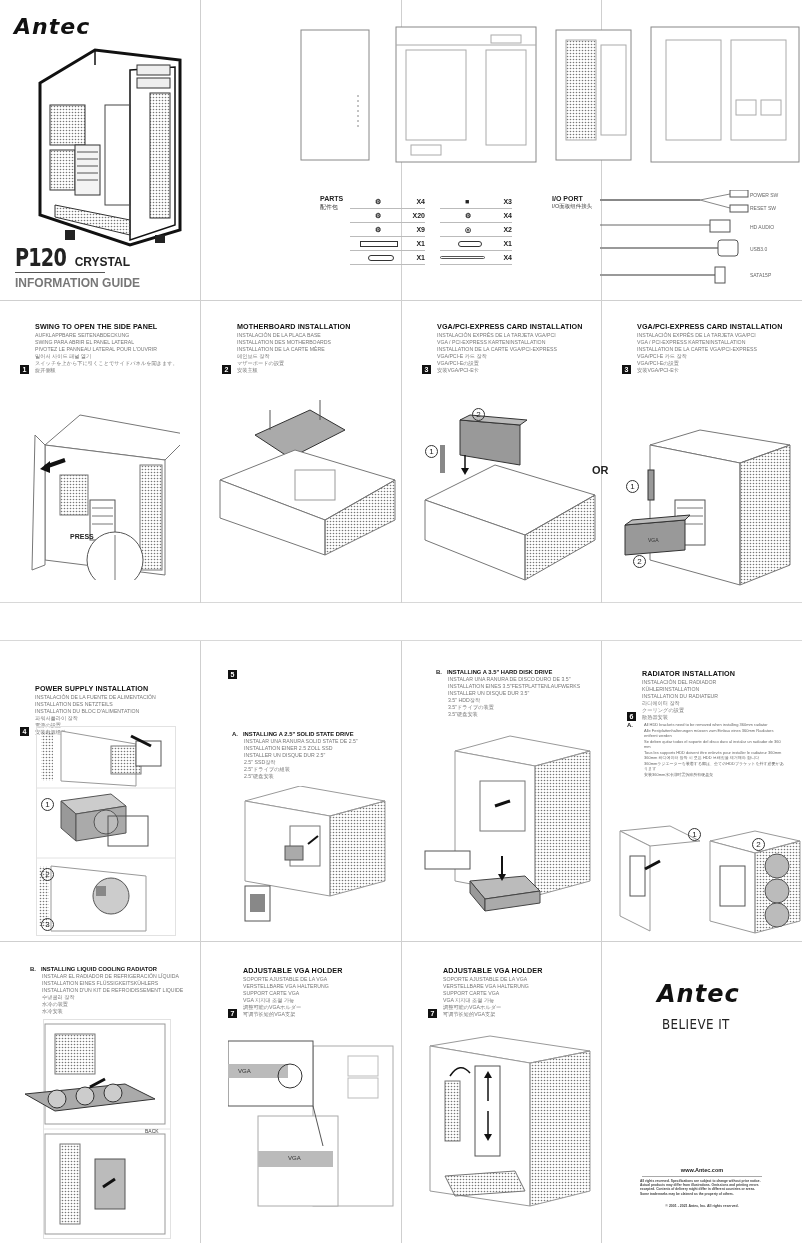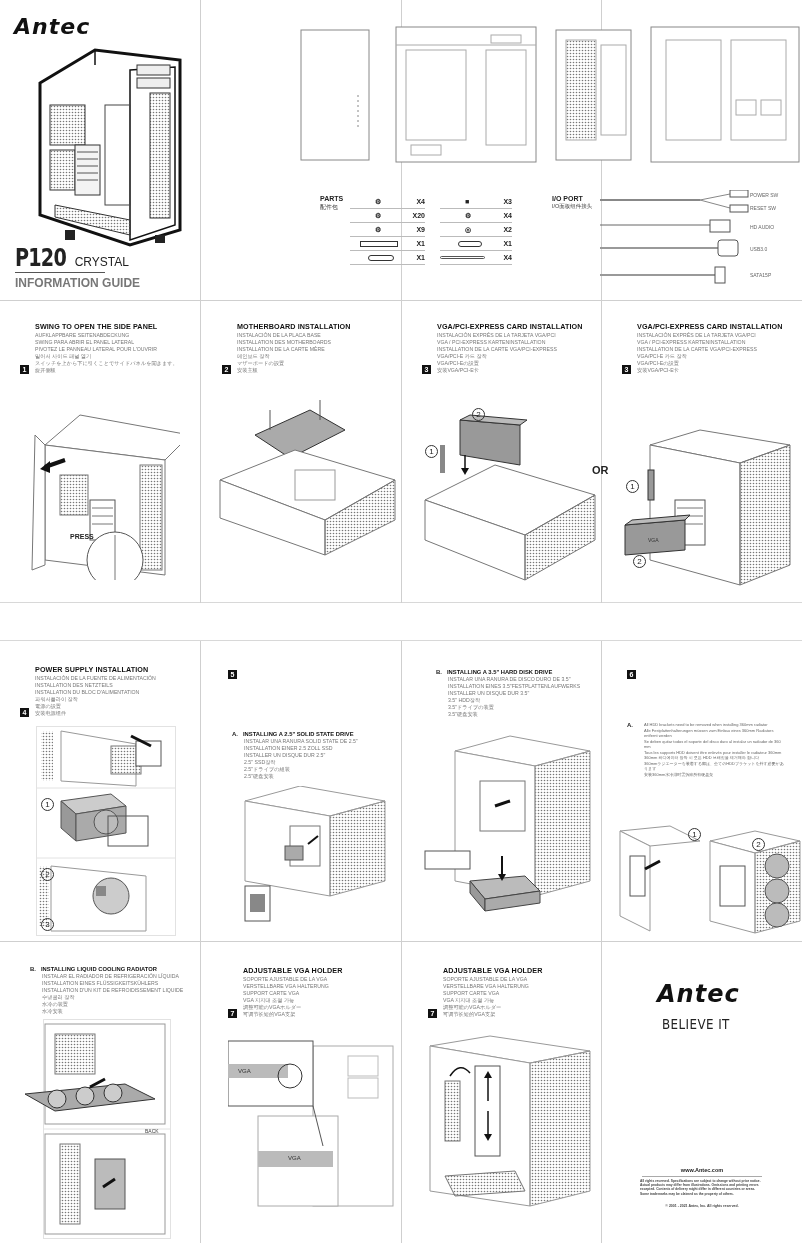--- a/index.html
+++ b/index.html
@@ -55,21 +55,21 @@
         <line x1="42" y1="121" x2="63" y2="121" stroke="#555"></line>
         <line x1="42" y1="128" x2="63" y2="128" stroke="#555"></line>
         <line x1="42" y1="135" x2="63" y2="135" stroke="#555"></line>
       <rect x="70" y="60" width="25" height="100" fill="none" stroke="#444"></rect>
       <polygon points="20,160 95,175 95,190 20,172" fill="url(#mesh)" stroke="#333"></polygon>
       <rect x="30" y="185" width="10" height="10" fill="#222"></rect>
       <rect x="120" y="190" width="10" height="8" fill="#222"></rect>
     </svg>
     <div style="position:absolute;left:15px;top:244px;display:flex;align-items:baseline;gap:4px">
       <span style="font-size:24px;font-weight:bold;font-family:'DejaVu Sans',sans-serif;letter-spacing:-1px;transform:scaleX(.8);display:inline-block;transform-origin:left">P120</span>
-      <span style="font-size:12px;font-weight:normal;margin-left:-8px">CRYSTAL</span>
+      <span style="font-size:12px;font-weight:bold;margin-left:-8px">CRYSTAL</span>
     </div>
     <div style="position:absolute;left:15px;top:272px;width:90px;height:1px;background:#555"></div>
     <div style="position:absolute;left:15px;top:276px;font-size:12px;font-weight:bold;color:#777">INFORMATION GUIDE</div>
   </div>
 
   <svg style="position:absolute;left:296px;top:25px" width="506" height="145" viewBox="0 0 506 145">
     <rect x="5" y="5" width="68" height="130" fill="#fff" stroke="#888"></rect>
     <line x1="62" y1="70" x2="62" y2="105" stroke="#888" stroke-dasharray="2,3"></line>
     <rect x="100" y="2" width="140" height="135" fill="#fff" stroke="#888"></rect>
     <line x1="100" y1="20" x2="240" y2="20" stroke="#aaa"></line>
@@ -271,21 +271,21 @@
 </div>
 
 <div class="gap"></div>
 
 <div class="sheet sheet2">
   <div class="vline" style="left:200px;top:0;height:603px"></div>
   <div class="vline" style="left:401px;top:0;height:603px"></div>
   <div class="vline" style="left:601px;top:0;height:603px"></div>
   <div class="hline" style="left:0;top:300px;width:802px"></div>
 
-  <div class="step-head" style="left:20px;top:24px">
+  <div class="step-head" style="left:20px;top:43px">
     <span class="step-num">4</span>
     <div>
       <div class="step-title">POWER SUPPLY INSTALLATION</div>
       <div class="step-lines">
         <div>INSTALACIÓN DE LA FUENTE DE ALIMENTACIÓN</div>
         <div>INSTALLATION DES NETZTEILS</div>
         <div>INSTALLATION DU BLOC D'ALIMENTATION</div>
         <div>파워서플라이 장착</div>
         <div>電源の設置</div>
         <div>安装电源组件</div>
@@ -366,20 +366,31 @@
     <rect x="5" y="120" width="45" height="18" fill="#fff" stroke="#555"></rect>
     <polygon points="50,150 105,145 120,160 65,168" fill="#bbb" stroke="#444"></polygon>
     <polygon points="50,150 65,168 65,180 50,162" fill="#999" stroke="#444"></polygon>
     <polygon points="65,168 120,160 120,172 65,180" fill="#aaa" stroke="#444"></polygon>
     <line x1="82" y1="125" x2="82" y2="145" stroke="#111" stroke-width="2"></line>
     <polygon points="78,143 86,143 82,150" fill="#111"></polygon>
   </svg>
 
   <div class="step-head" style="left:627px;top:28px">
     <span class="step-num">6</span>
+    <div>
+      <div class="step-title">RADIATOR INSTALLATION</div>
+      <div class="step-lines">
+        <div>INSTALACIÓN DEL RADIADOR</div>
+        <div>KÜHLERINSTALLATION</div>
+        <div>INSTALLATION DU RADIATEUR</div>
+        <div>라디에이터 장착</div>
+        <div>クーリングの設置</div>
+        <div>散热器安装</div>
+      </div>
+    </div>
   </div>
   <div style="position:absolute;left:627px;top:81px;width:160px;display:flex">
     <span class="sub-letter">A.</span>
     <div class="small" style="margin-left:6px">
       <div>All HDD brackets need to be removed when installing 360mm radiator</div>
       <div>Alle Festplattenhalterungen müssen zum Einbau eines 360mm Radiators entfernt werden</div>
       <div>Se deben quitar todos el soporte del disco duro al instalar un radiador de 360 mm</div>
       <div>Tous les supports HDD doivent être enlevés pour installer le radiateur 360mm</div>
       <div>360mm 라디에이터 장착 시 모든 HDD 브래킷을 제거해야 합니다</div>
       <div>360mmラジエーターを装着する際は、全てのHDDブラケットを外す必要があります</div>

